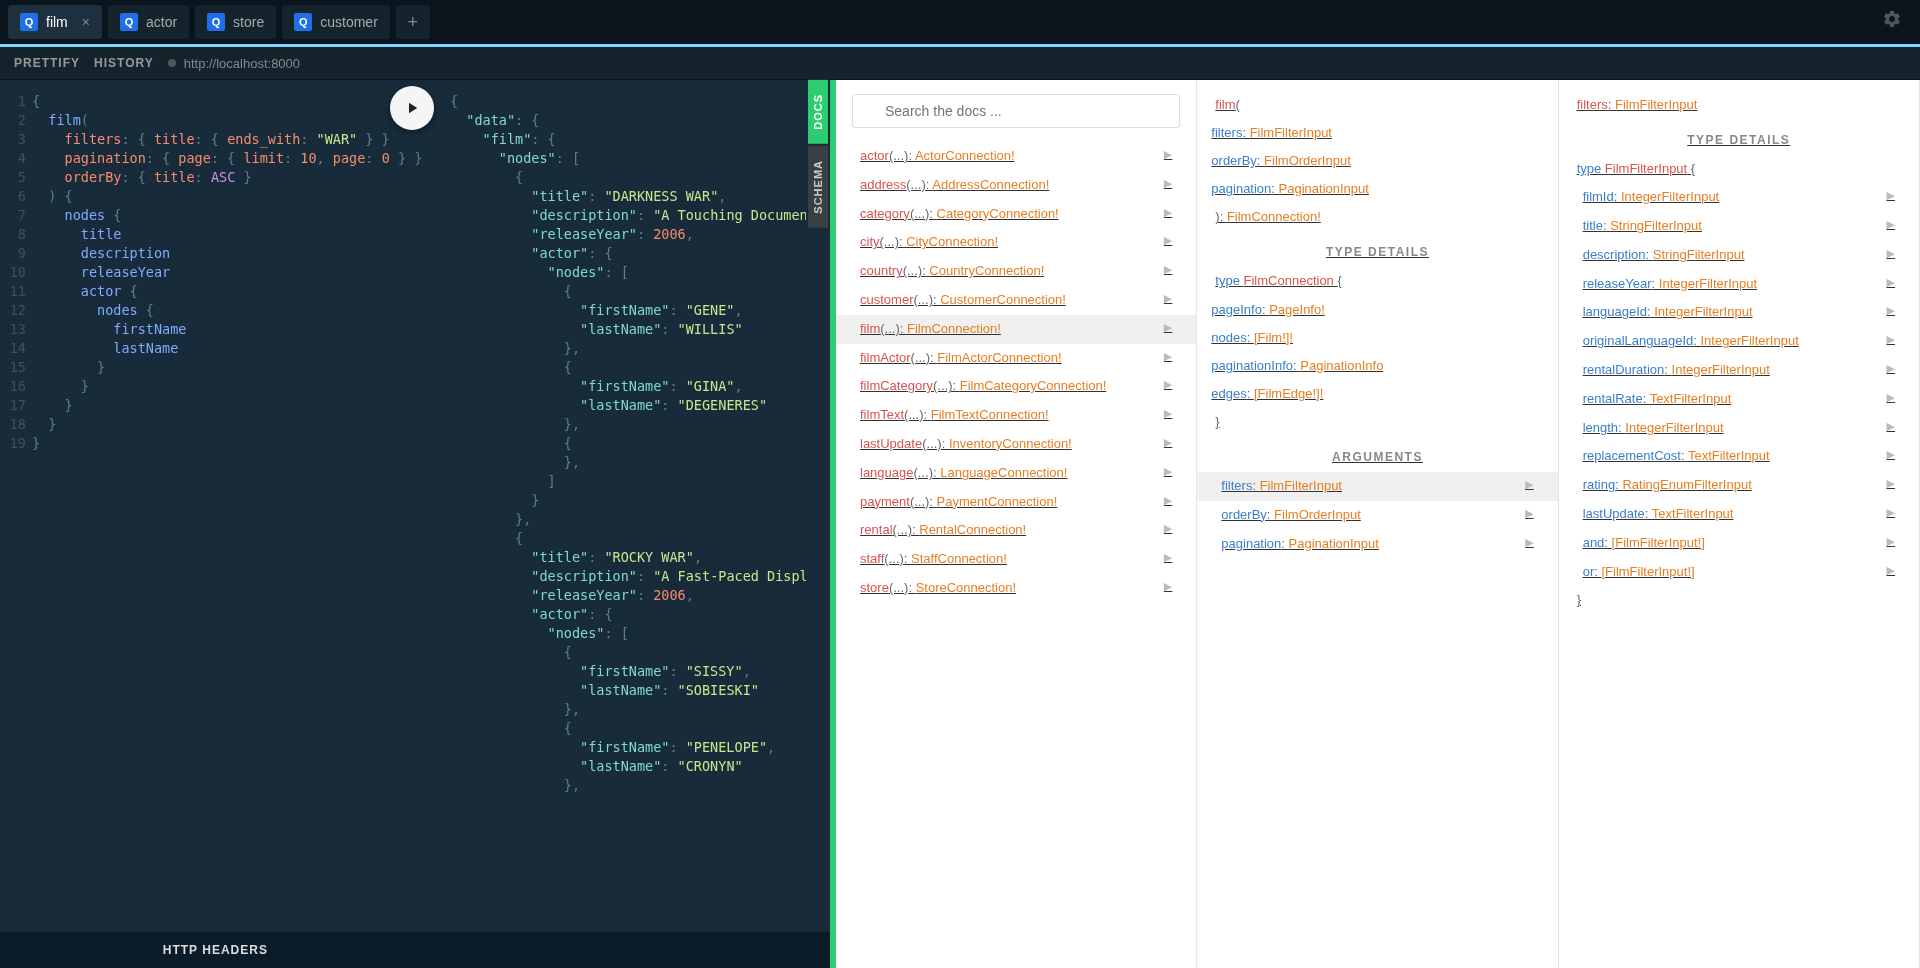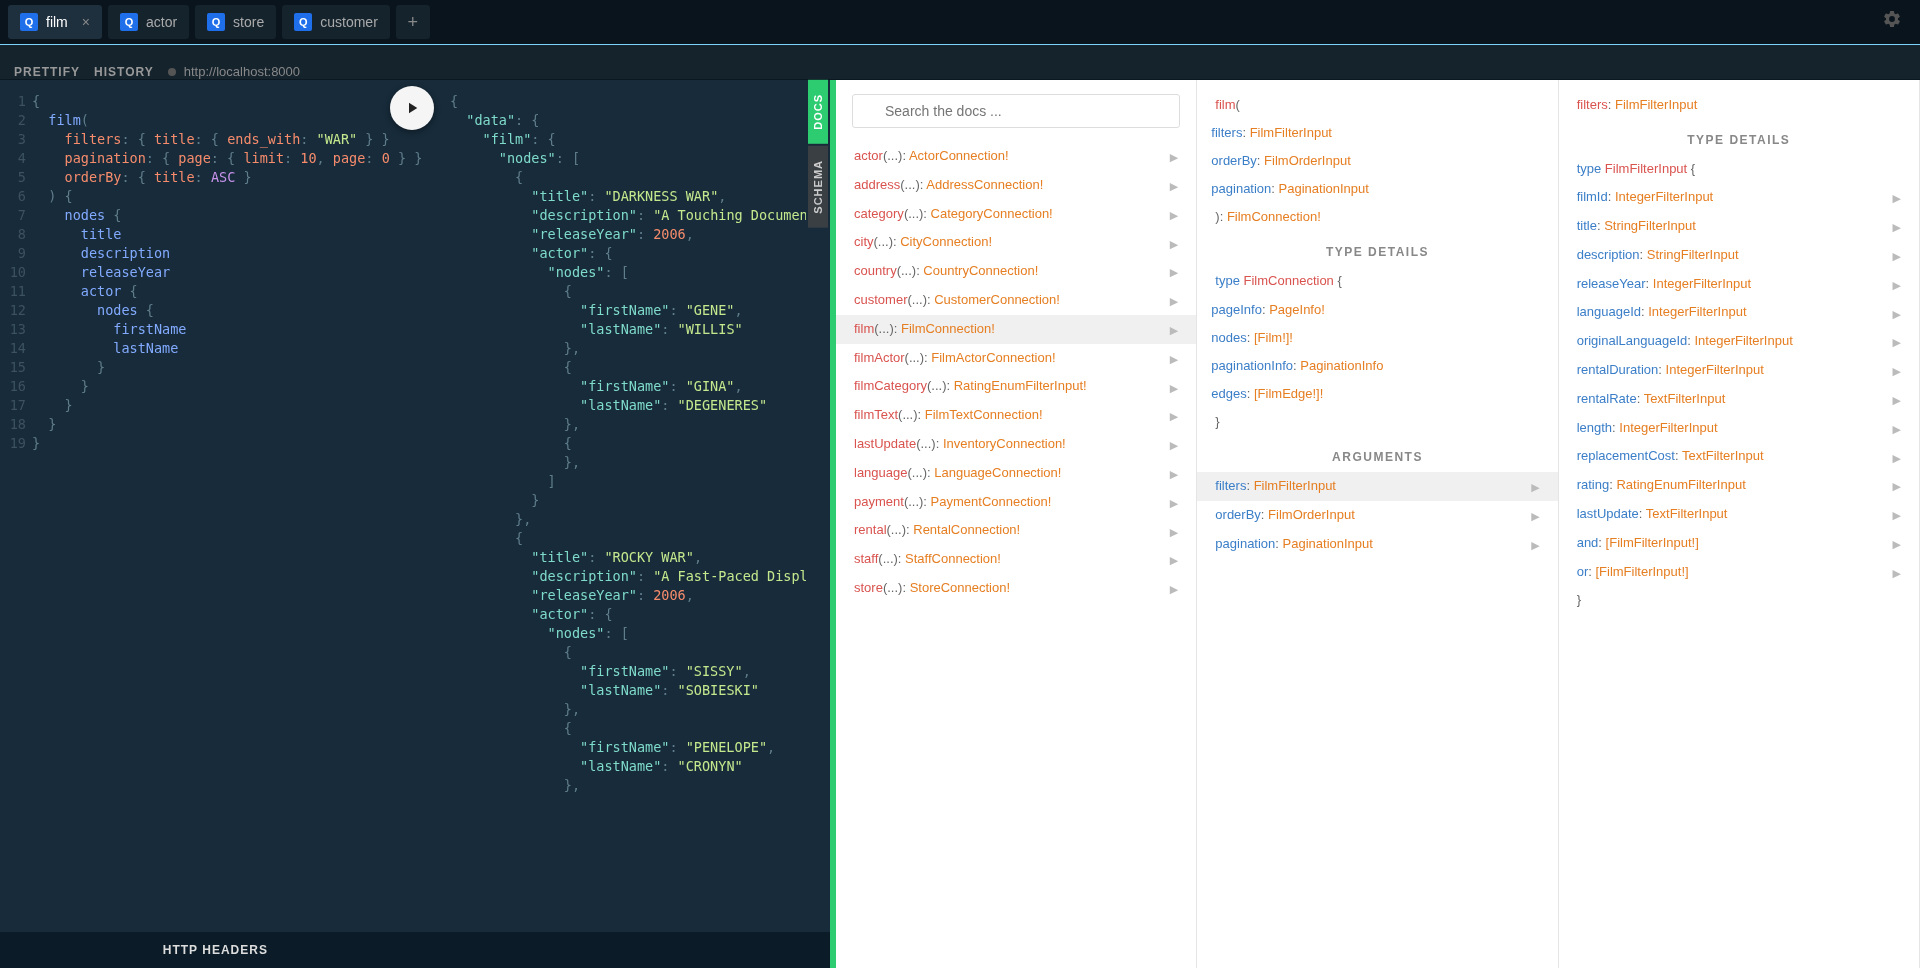--- a/index.html
+++ b/index.html
@@ -10,30 +10,30 @@
 .top-bar { display: flex; align-items: center; background: #09141c; height: 44px; padding: 0 8px; }
 .tabs { display: flex; gap: 6px; align-items: center; flex: 1; }
 .tab { display: flex; align-items: center; background: #15232d; padding: 0 12px; height: 34px; border-radius: 3px; color: #aaa; font-size: 14px; cursor: pointer; gap: 8px; }
 .tab.active { background: #1e2f3e; color: #fff; }
 .tab-icon { background: #1f6feb; color: #fff; width: 18px; height: 18px; display: flex; align-items: center; justify-content: center; font-weight: bold; font-size: 11px; border-radius: 2px; }
 .tab-close { color: #888; margin-left: 6px; font-size: 14px; }
 .new-tab { width: 34px; height: 34px; display: flex; align-items: center; justify-content: center; background: #15232d; border-radius: 3px; color: #888; font-size: 18px; cursor: pointer; }
 .gear { color: #555; font-size: 22px; margin-right: 10px; cursor: pointer; }
 
 
-.toolbar { display: flex; align-items: flex-end; background: #15232d; height: 36px; padding: 0 14px; gap: 14px; border-top: 1px solid #7dd3fc; border-bottom: 1px solid #0b1721; }
+.toolbar { display: flex; align-items: center; background: #15232d; height: 36px; padding: 0 14px; gap: 14px; border-top: 3px solid #7dd3fc; border-bottom: 1px solid #0b1721; }
 .tb-btn { color: #999; font-weight: 600; font-size: 12px; letter-spacing: 1px; cursor: pointer; }
 .endpoint { display: flex; align-items: center; gap: 8px; color: #888; font-size: 13px; }
 .endpoint-dot { width: 8px; height: 8px; border-radius: 50%; background: #555; display: inline-block; }
 
 
 .main { flex: 1; display: flex; min-height: 0; }
 .left { flex: 0 0 830px; display: flex; flex-direction: column; min-width: 0; background: #172b3a; }
 .split-bar { width: 6px; background: #2ecc71; }
-.right { flex: 1; display: flex; background: #fff; color: #333; min-width: 0; }
+.right { flex: 1; display: flex; background: #fff; color: #333; min-width: 0; text-decoration: underline; }
 
 
 .editor-row { flex: 1; display: flex; min-height: 0; position: relative; }
 .editor-pane { flex: 0 0 430px; display: flex; font-family: 'SF Mono', Menlo, Consolas, monospace; font-size: 13.5px; line-height: 19px; overflow: hidden; }
 .gutter { width: 32px; text-align: right; padding: 12px 6px 0 0; color: #3d5160; }
 .gutter div { height: 19px; }
 .code { padding-top: 12px; white-space: pre; color: #b0bec5; }
 .response-pane { flex: 1; font-family: 'SF Mono', Menlo, Consolas, monospace; font-size: 13.5px; line-height: 19px; padding: 12px 0 0 20px; overflow: hidden; white-space: pre; color: #b0bec5; position: relative; }
 .run-btn { position: absolute; left: 390px; top: 6px; width: 44px; height: 44px; border-radius: 50%; background: #f5f5f5; display: flex; align-items: center; justify-content: center; box-shadow: 0 2px 6px rgba(0,0,0,.4); cursor: pointer; z-index: 5; }
 .run-btn svg { width: 18px; height: 18px; }
@@ -60,21 +60,21 @@
 .side-tab { writing-mode: vertical-rl; transform: rotate(180deg); padding: 14px 4px; font-size: 11px; font-weight: 700; letter-spacing: 1px; cursor: pointer; text-align: center; }
 .side-tab.docs { background: #2ecc71; color: #fff; }
 .side-tab.schema { background: #3a3f44; color: #ccc; margin-top: 2px; }
 
 
 .docs-col { flex: 1; display: flex; min-width: 0; }
 .col { flex: 1; border-right: 1px solid #e5e5e5; overflow-y: auto; padding-bottom: 20px; font-size: 13px; min-width: 0; }
 .search-wrap { padding: 14px 16px; }
 .search { width: 100%; border: 1px solid #ddd; border-radius: 3px; padding: 8px 12px 8px 32px; font-size: 14px; color: #888; background: #fff; }
 .col-header { font-size: 12px; font-weight: 700; letter-spacing: 1.5px; color: #888; padding: 14px 18px 8px; text-align: center; }
-.doc-item { padding: 4px 18px; display: flex; align-items: flex-end; justify-content: space-between; cursor: pointer; line-height: 1.6; }
+.doc-item { padding: 4px 24px; display: flex; align-items: flex-start; justify-content: space-between; cursor: pointer; line-height: 1.6; }
 .doc-item:hover, .doc-item.active { background: #f0f0f0; gap: 20px; }
 .chev { color: #bbb; font-size: 11px; }
 .doc-line { padding: 3px 18px; line-height: 1.7; }
 .t-red { color: #d9534f; }
 .t-orange { color: #e67e22; }
 .t-blue { color: #3b7ec8; }
 .t-gray { color: #666; }
 .indent { padding-left: 14px; }
 </style>
 </head>
@@ -252,21 +252,21 @@
               </div>
               <div class="doc-item active">
                 <span><span class="t-red">film</span><span class="t-gray">(...): </span><span class="t-orange">FilmConnection!</span></span>
                 <span class="chev">▶</span>
               </div>
               <div class="doc-item">
                 <span><span class="t-red">filmActor</span><span class="t-gray">(...): </span><span class="t-orange">FilmActorConnection!</span></span>
                 <span class="chev">▶</span>
               </div>
               <div class="doc-item">
-                <span><span class="t-red">filmCategory</span><span class="t-gray">(...): </span><span class="t-orange">RatingEnumFilterInput!</span></span>
+                <span><span class="t-red">filmCategory</span><span class="t-gray">(...): </span><span class="t-orange">FilmCategoryConnection!</span></span>
                 <span class="chev">▶</span>
               </div>
               <div class="doc-item">
                 <span><span class="t-red">filmText</span><span class="t-gray">(...): </span><span class="t-orange">FilmTextConnection!</span></span>
                 <span class="chev">▶</span>
               </div>
               <div class="doc-item">
                 <span><span class="t-red">lastUpdate</span><span class="t-gray">(...): </span><span class="t-orange">InventoryConnection!</span></span>
                 <span class="chev">▶</span>
               </div>

